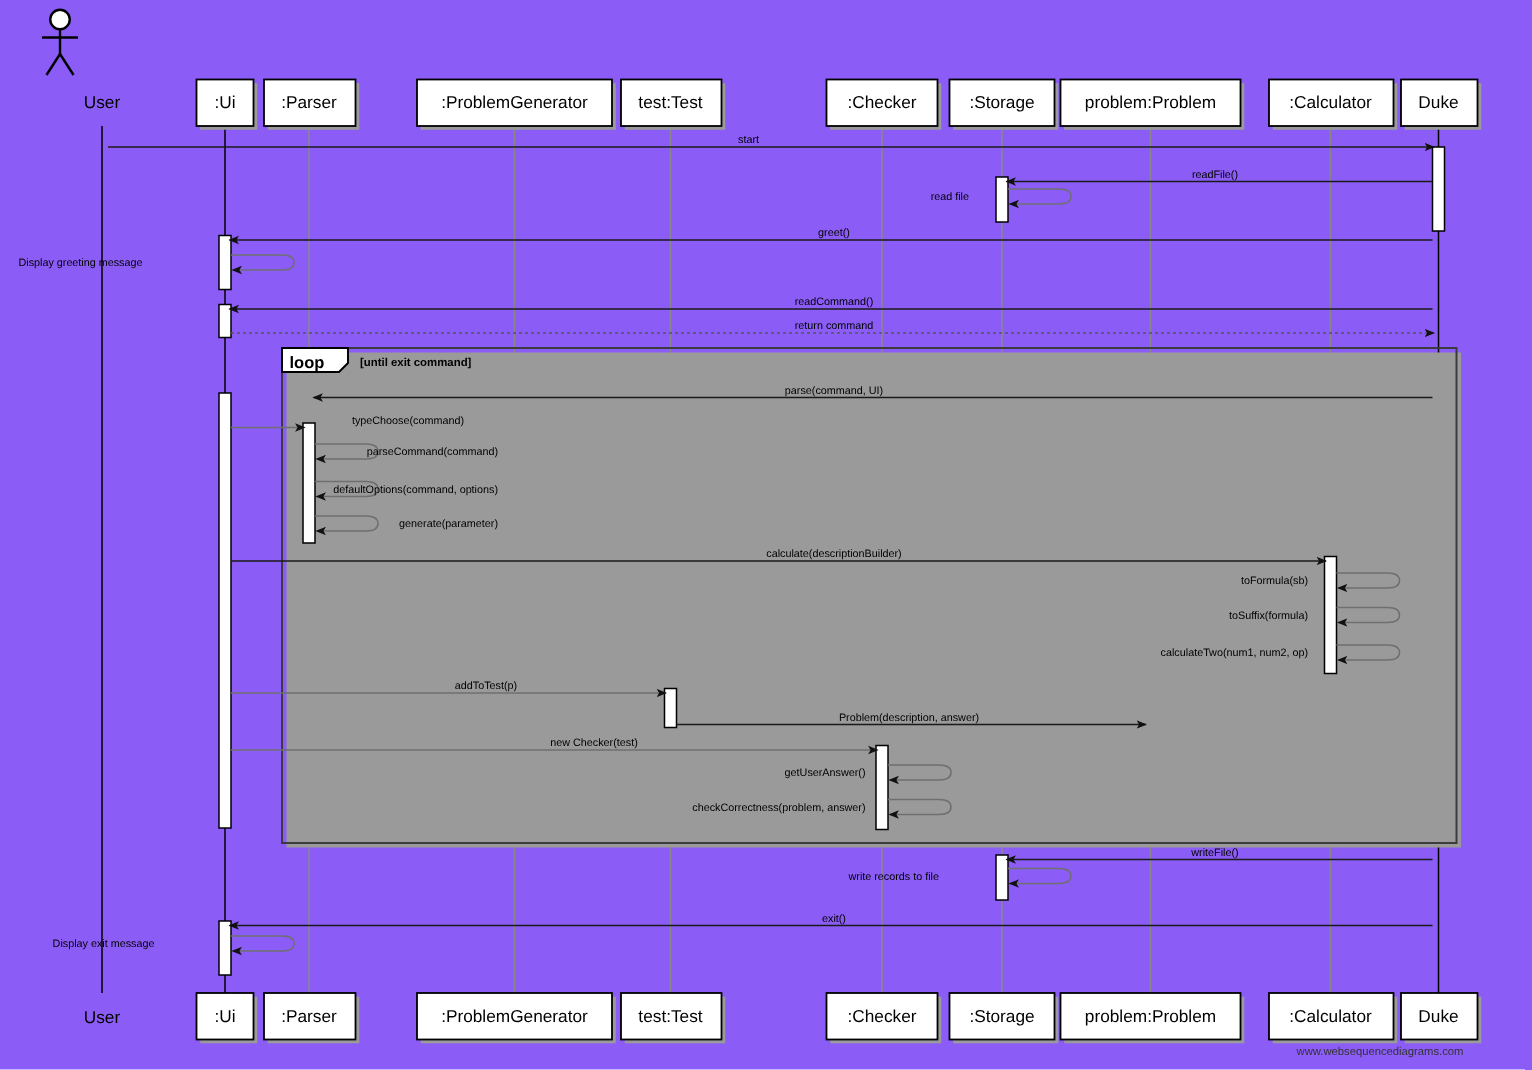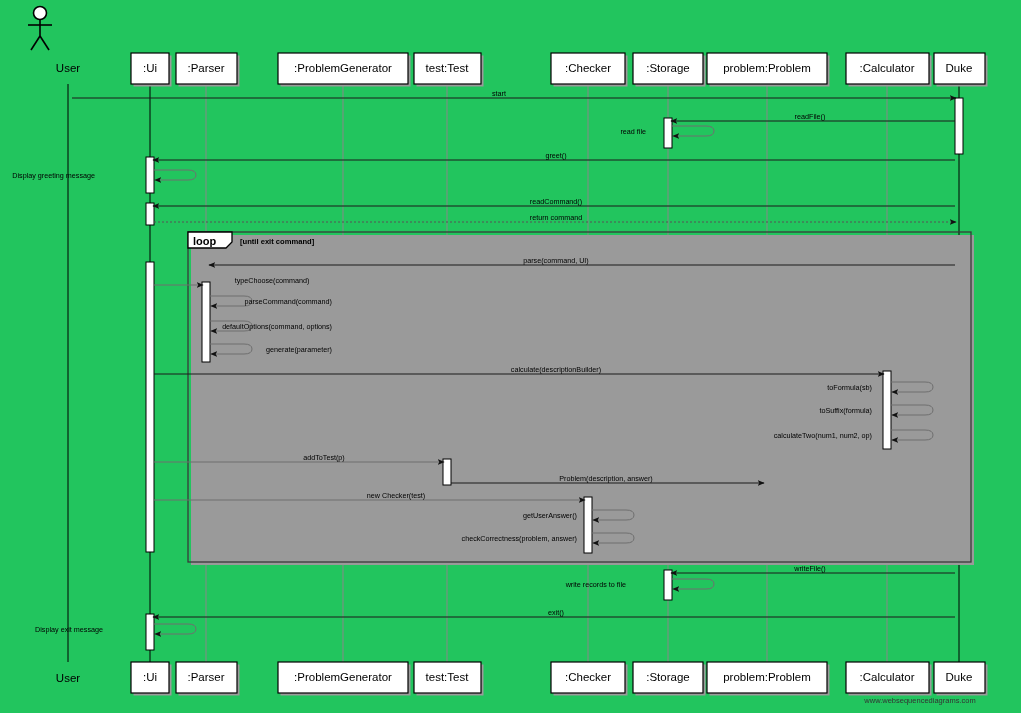--- a/index.html
+++ b/index.html
@@ -1,21 +1,21 @@
 <!DOCTYPE html>
 <html><head>
 <meta charset="utf-8">
 <title>Sequence Diagram</title>
 <style>
   html,body{margin:0;padding:0;background:#ffffff;}
   body{
     font-family:"Liberation Sans", sans-serif;
     width:1021px;height:713px;overflow:hidden;
   }
-  #canvas{position:relative;width:1021px;height:713px;background:#22c55e;}
+  #canvas{position:relative;width:1021px;height:713px;background:#8b5cf6;}
   svg#diagram{position:absolute;left:0;top:0;width:1021px;height:713px;}
   .pbox{fill:#ffffff;stroke:#000000;stroke-width:1.2;}
   .pbox-shadow{fill:#9a9a9a;}
   .plabel{font-family:"Liberation Sans",sans-serif;font-size:11.5px;fill:#000;text-anchor:middle;dominant-baseline:middle;}
   .actor-label{font-family:"Liberation Sans",sans-serif;font-size:11.5px;fill:#000;text-anchor:middle;}
   .lifeline{stroke:#888888;stroke-width:1;}
   .lifeline-strong{stroke:#000000;stroke-width:1;}
   .msgline{stroke:#1a1a1a;stroke-width:1;fill:none;}
   .msgline-grey{stroke:#6f6f6f;stroke-width:1;fill:none;}
   .retline{stroke:#555;stroke-width:1;fill:none;stroke-dasharray:2,2;}

